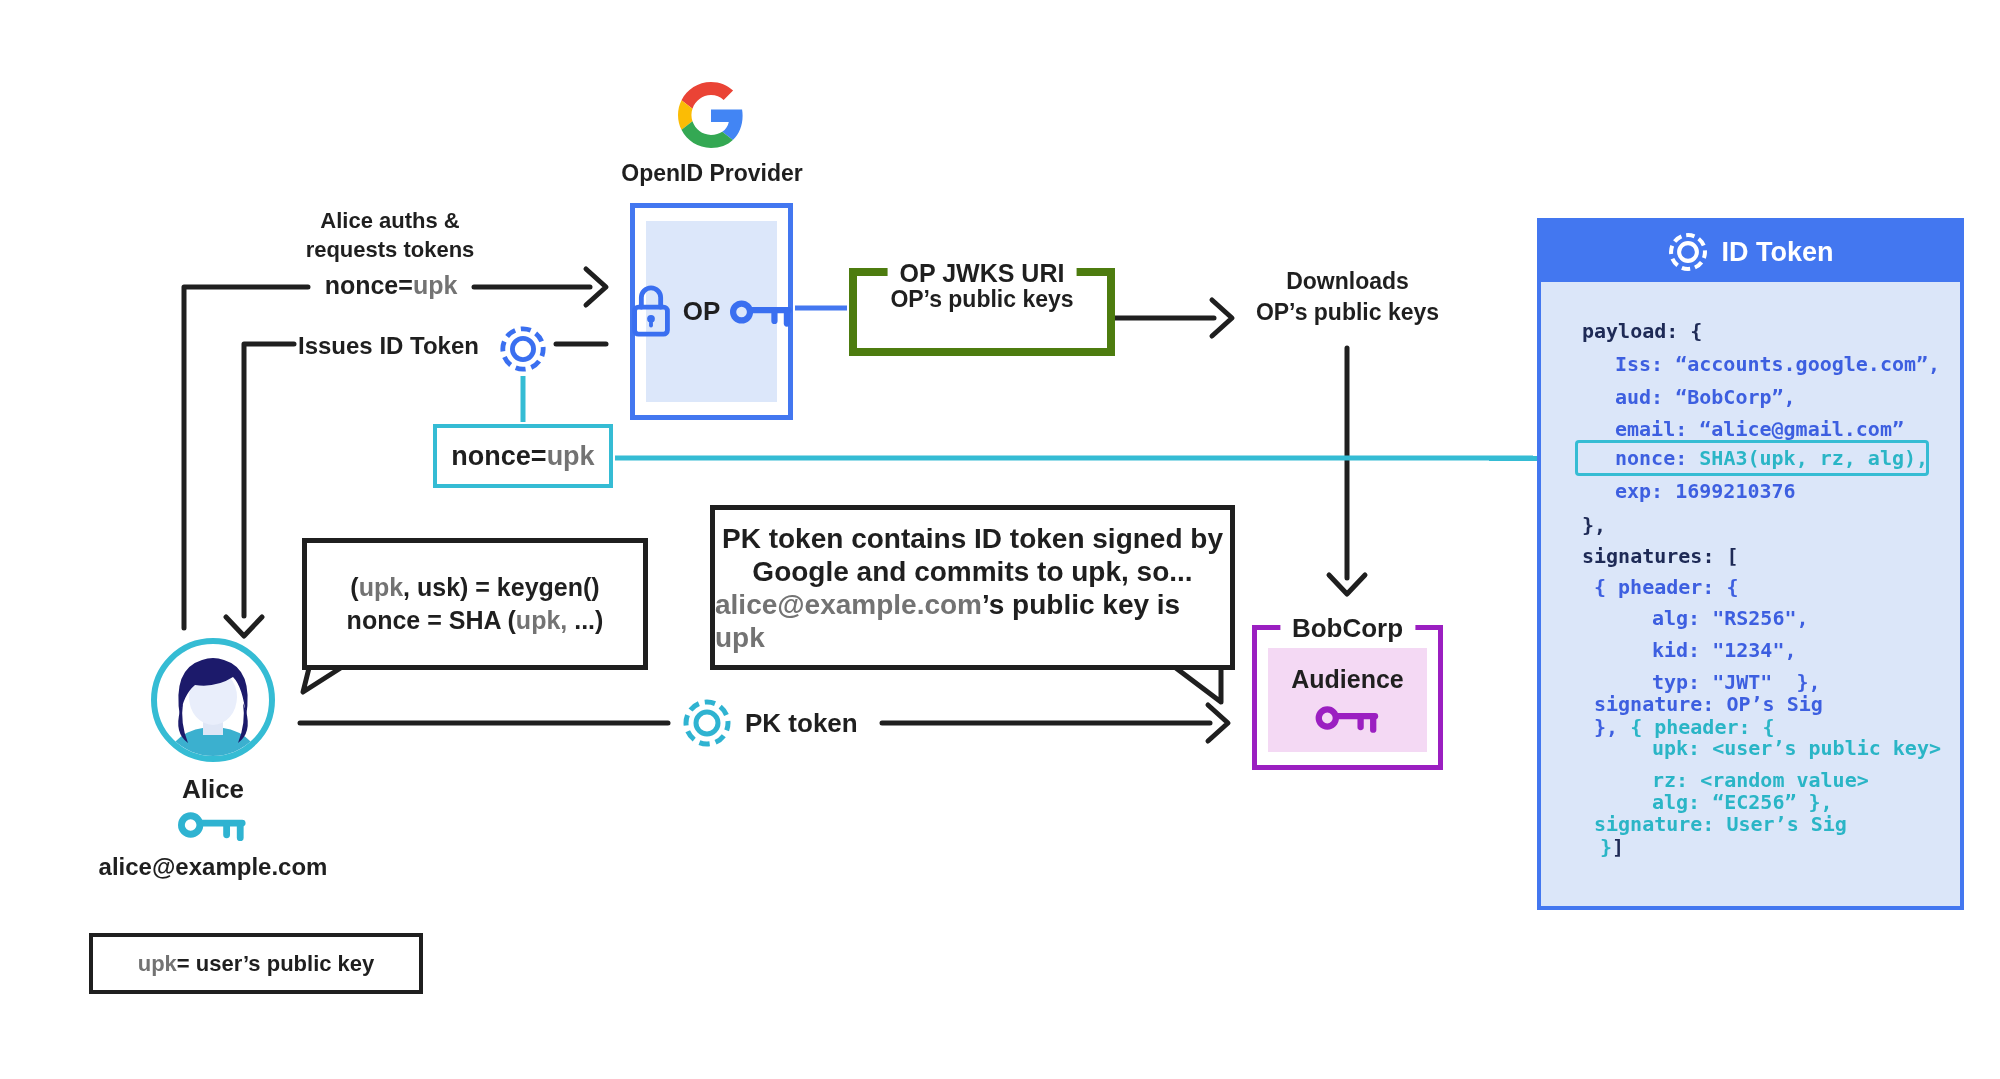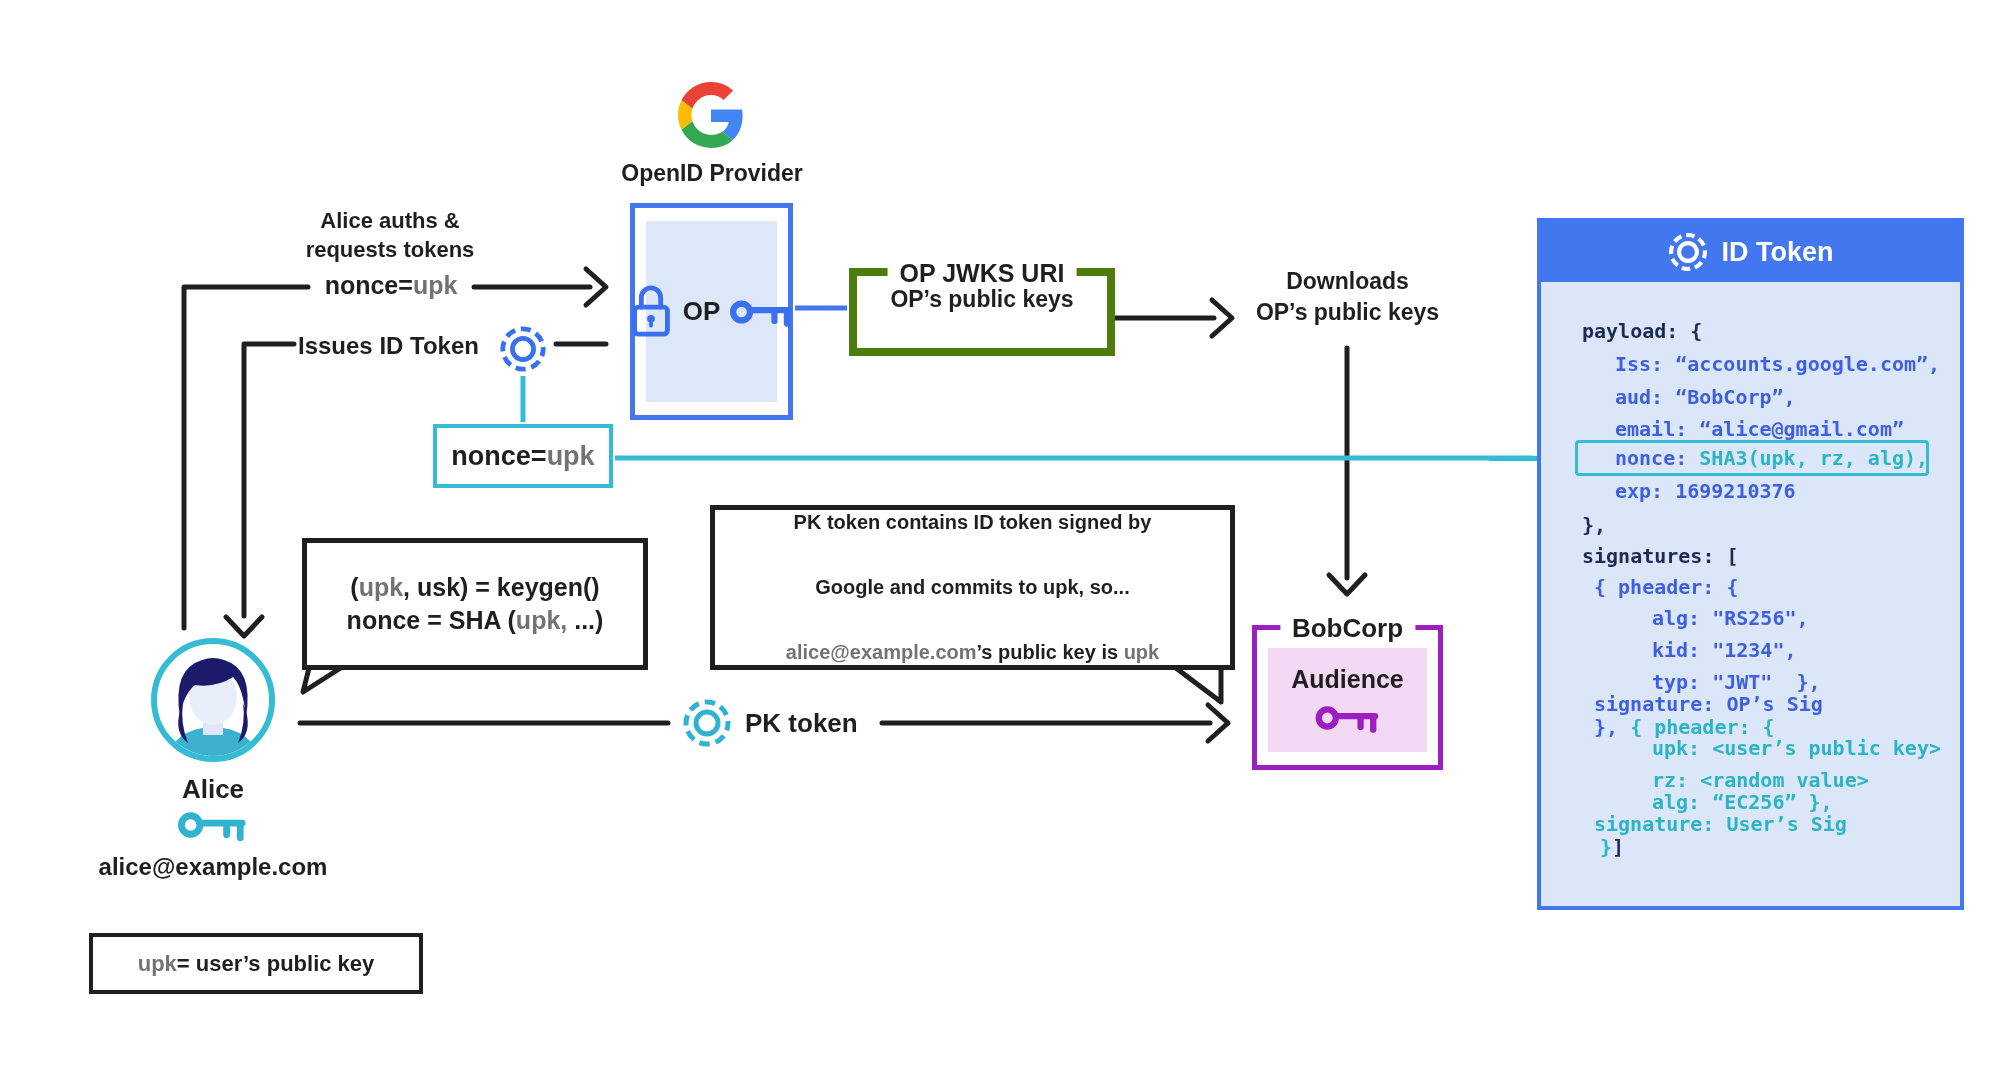--- a/index.html
+++ b/index.html
@@ -26,21 +26,21 @@
   #nonce-box{left:433px;top:424px;width:180px;height:64px;border:4px solid #35bcd4;
              display:flex;align-items:center;justify-content:center;font-size:27px;}
   
   #bobcorp-box{left:1252px;top:625px;width:191px;height:145px;border:5px solid #9b1fc1;text-align:center;}
   #audience-panel{position:absolute;left:11px;top:18px;width:159px;height:104px;background:#f4d9f4;
                   display:flex;flex-direction:column;align-items:center;justify-content:center;gap:6px;}
   
   .bubble{border:5px solid #1f1f1f;background:#fff;display:flex;flex-direction:column;
           align-items:center;justify-content:center;z-index:3;}
   #keygen-bubble{left:302px;top:538px;width:336px;height:122px;font-size:25px;line-height:33px;}
-  #pk-bubble{left:710px;top:505px;width:515px;height:155px;font-size:20px;line-height:33px;gap:32px;}
+  #pk-bubble{left:710px;top:505px;width:515px;height:155px;font-size:28px;line-height:33px;}
   
   #id-token-panel{left:1504px;top:218px;width:427px;height:692px;border:4px solid #4377f0;
                   background:#dbe6f9;margin-left:33px;}
   #id-token-header{position:absolute;left:0;top:0;width:100%;height:60px;background:#4377f0;
                    display:flex;align-items:center;justify-content:center;gap:12px;}
   #id-token-body{position:absolute;left:0;top:60px;width:100%;height:628px;border-radius:13px;}
   .code{position:absolute;font-family:"DejaVu Sans Mono",monospace;font-weight:700;font-size:20px;
         line-height:28px;height:28px;white-space:pre;}
   .c-blue{color:#3d5fe0;} .c-dark{color:#1e2a56;} .c-teal{color:#2ab5c6;}
   #nonce-highlight{position:absolute;left:34px;top:158px;width:354px;height:36px;

